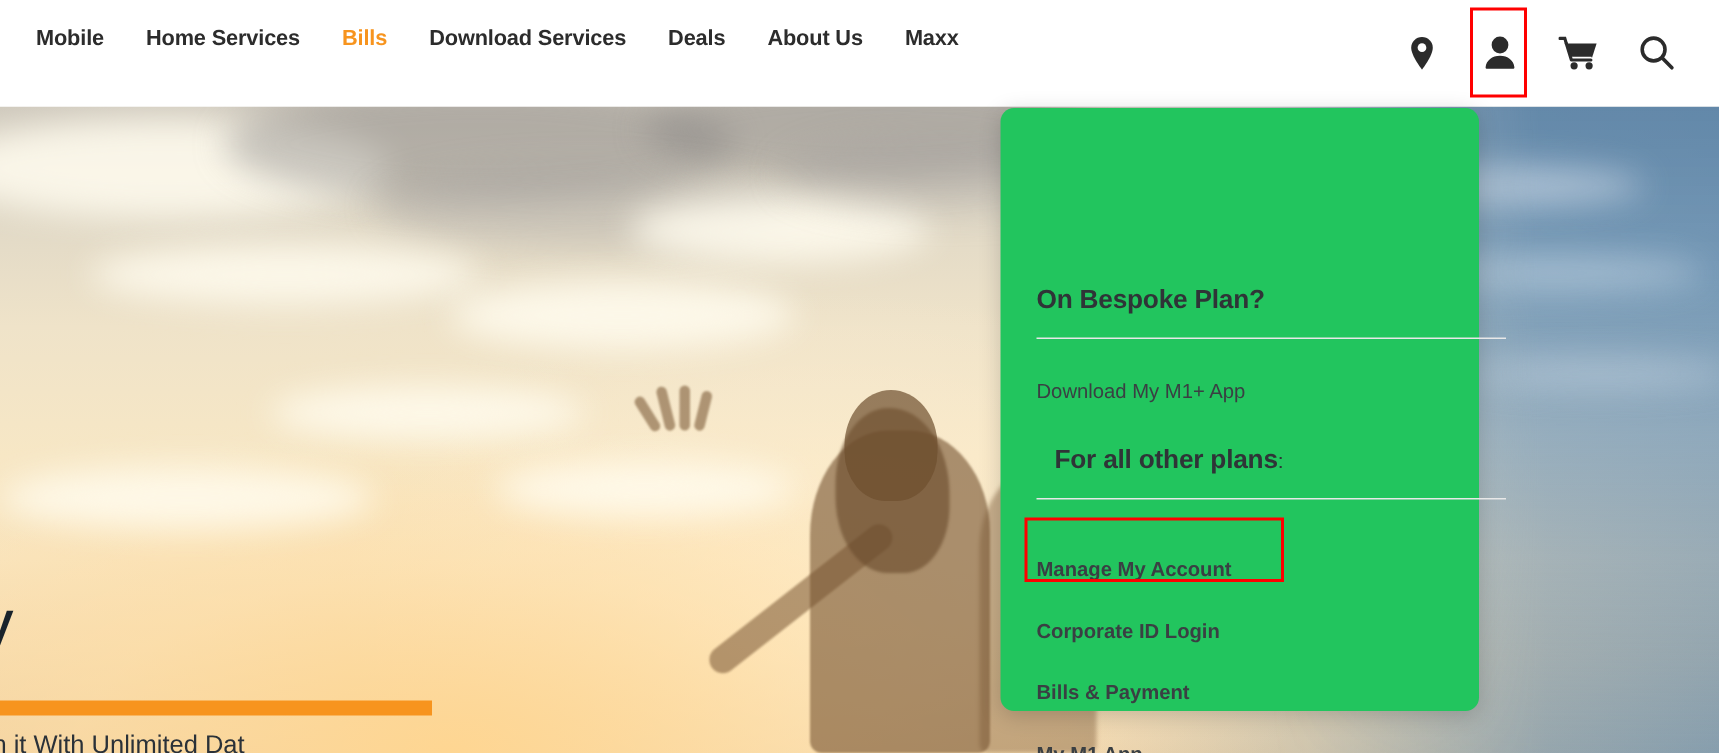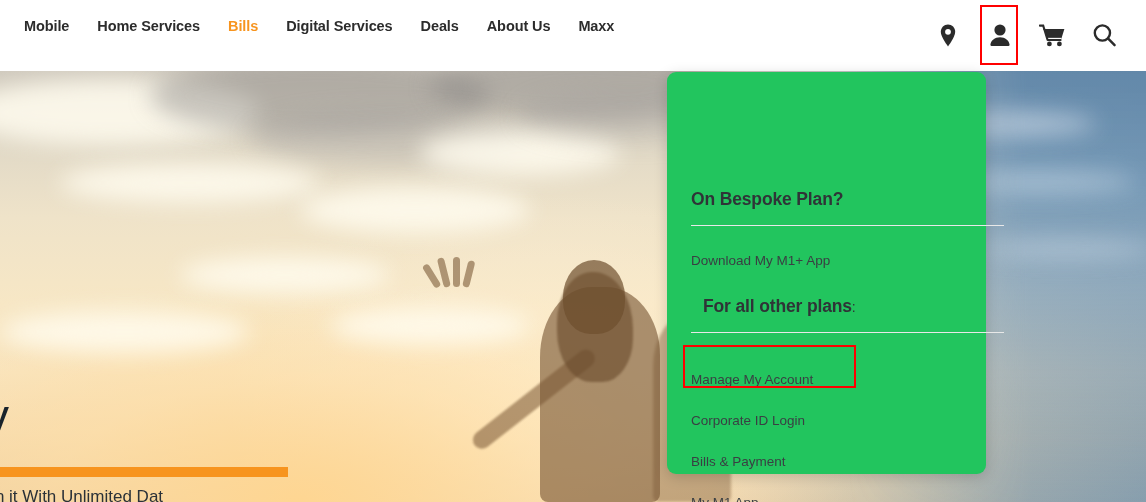--- a/index.html
+++ b/index.html
@@ -306,21 +306,21 @@
   }
 
   .dd-menu {
     position: absolute;
     left: 24px;
     top: 287px;
     width: 313px;
   }
   .dd-item {
     font-size: 13.5px;
-    font-weight: 400;
+    font-weight: 700;
     color: #3a3f43;
     height: 41px;
     line-height: 41px;
     cursor: pointer;
     position: relative;
   }
   .dd-item.highlighted::after {
     content: "";
     position: absolute;
     left: -8px;
@@ -376,21 +376,21 @@
   <div class="hero-rule"></div>
   <div class="hero-sub">Unleash it With Unlimited Dat</div>
 
   <div class="header">
     <div class="header-inner">
 
       <nav class="nav">
         <span class="nav-item">Mobile</span>
         <span class="nav-item">Home Services</span>
         <span class="nav-item active">Bills</span>
-        <span class="nav-item">Digital Services</span>
+        <span class="nav-item">Download Services</span>
         <span class="nav-item">Deals</span>
         <span class="nav-item">About Us</span>
         <span class="nav-item">Maxx</span>
       </nav>
 
       <div class="header-icons">
 
         <div class="icon-btn">
           <svg width="16" height="23" viewBox="0 0 16 23" aria-hidden="true">
             <path d="M8 0.6C4.0 0.6 0.8 3.8 0.8 7.8c0 5.4 7.2 14.6 7.2 14.6s7.2-9.2 7.2-14.6C15.2 3.8 12.0 0.6 8 0.6z" fill="#2b2b2b"></path>

